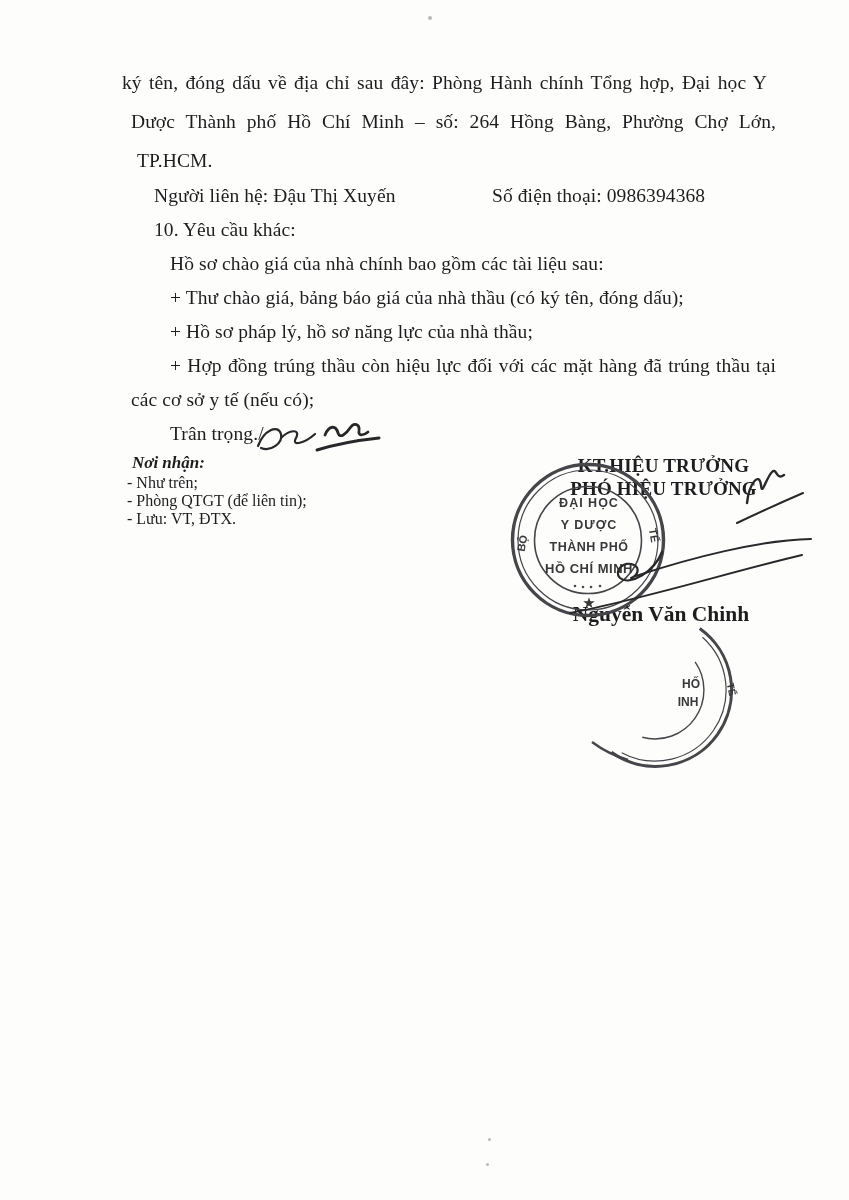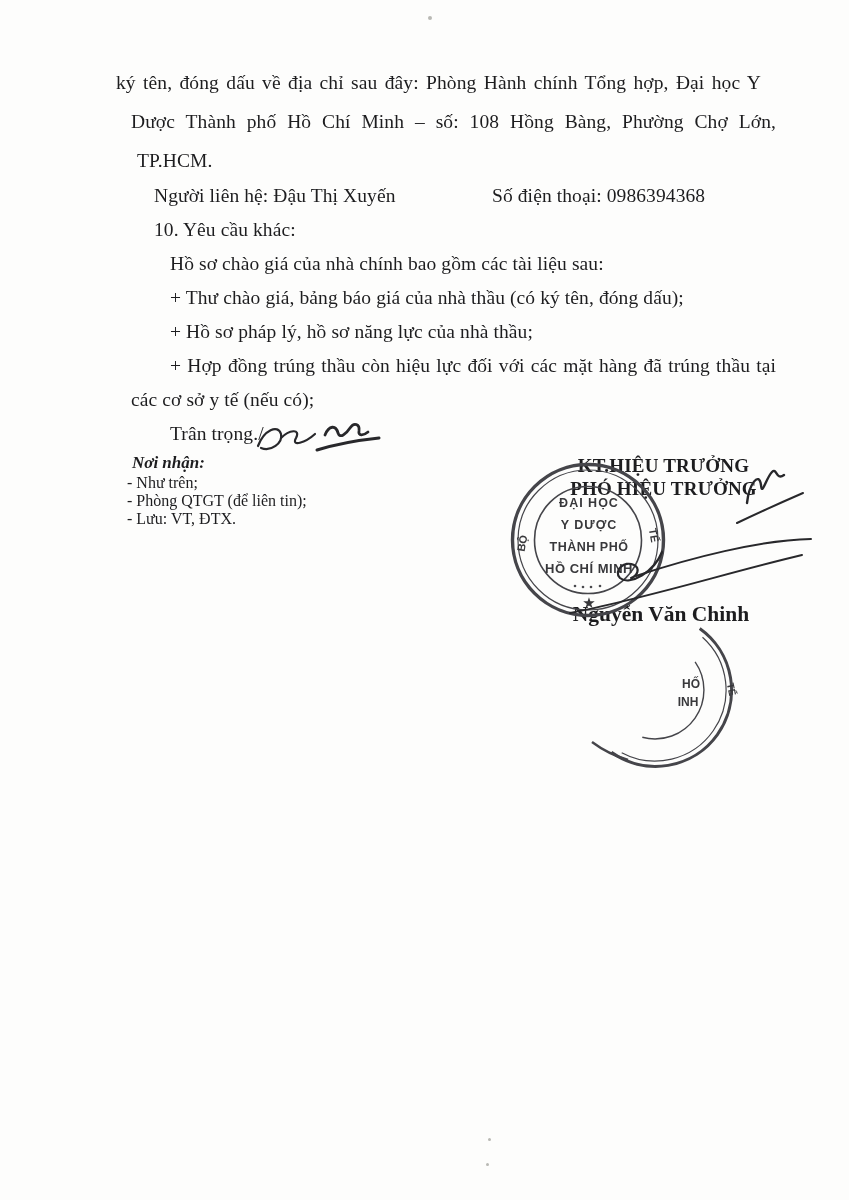--- a/index.html
+++ b/index.html
@@ -19,22 +19,22 @@
   .sig-titles { width:205px; text-align:center; font-weight:bold; font-size:19px; line-height:22.5px; letter-spacing:0.2px; }
   .signer { width:210px; text-align:center; font-weight:bold; font-size:21.5px; }
   .speck { position:absolute; border-radius:50%; background:#b9b9b4; }
   svg text { font-family:"Liberation Sans","DejaVu Sans",sans-serif; font-weight:bold; fill:#38383b; }
   svg .script { fill:none; stroke:#28282b; stroke-linecap:round; stroke-linejoin:round; }
   svg .stampline { fill:none; stroke:#45454a; }
 </style>
 </head>
 <body>
 
-<div class="abs body-text jst" style="left:116px; top:70px; width:645px;">ký tên, đóng dấu về địa chỉ sau đây: Phòng Hành chính Tổng hợp, Đại học Y</div>
-<div class="abs body-text jst" style="left:131px; top:109px; width:645px;">Dược Thành phố Hồ Chí Minh – số: 108 Hồng Bàng, Phường Chợ Lớn,</div>
+<div class="abs body-text jst" style="left:122px; top:70px; width:645px;">ký tên, đóng dấu về địa chỉ sau đây: Phòng Hành chính Tổng hợp, Đại học Y</div>
+<div class="abs body-text jst" style="left:131px; top:109px; width:645px;">Dược Thành phố Hồ Chí Minh – số: 264 Hồng Bàng, Phường Chợ Lớn,</div>
 <div class="abs body-text" style="left:137px; top:148px;">TP.HCM.</div>
 
 <div class="abs body-text" style="left:154px; top:183px;">Người liên hệ: Đậu Thị Xuyến</div>
 <div class="abs body-text" style="left:492px; top:183px;">Số điện thoại: 0986394368</div>
 
 <div class="abs body-text" style="left:154px; top:217px;">10. Yêu cầu khác:</div>
 <div class="abs body-text" style="left:170px; top:251px;">Hồ sơ chào giá của nhà chính bao gồm các tài liệu sau:</div>
 <div class="abs body-text" style="left:170px; top:285px;">+ Thư chào giá, bảng báo giá của nhà thầu (có ký tên, đóng dấu);</div>
 <div class="abs body-text" style="left:170px; top:319px;">+ Hồ sơ pháp lý, hồ sơ năng lực của nhà thầu;</div>
 <div class="abs body-text jst" style="left:170px; top:353px; width:606px;">+ Hợp đồng trúng thầu còn hiệu lực đối với các mặt hàng đã trúng thầu tại</div>

